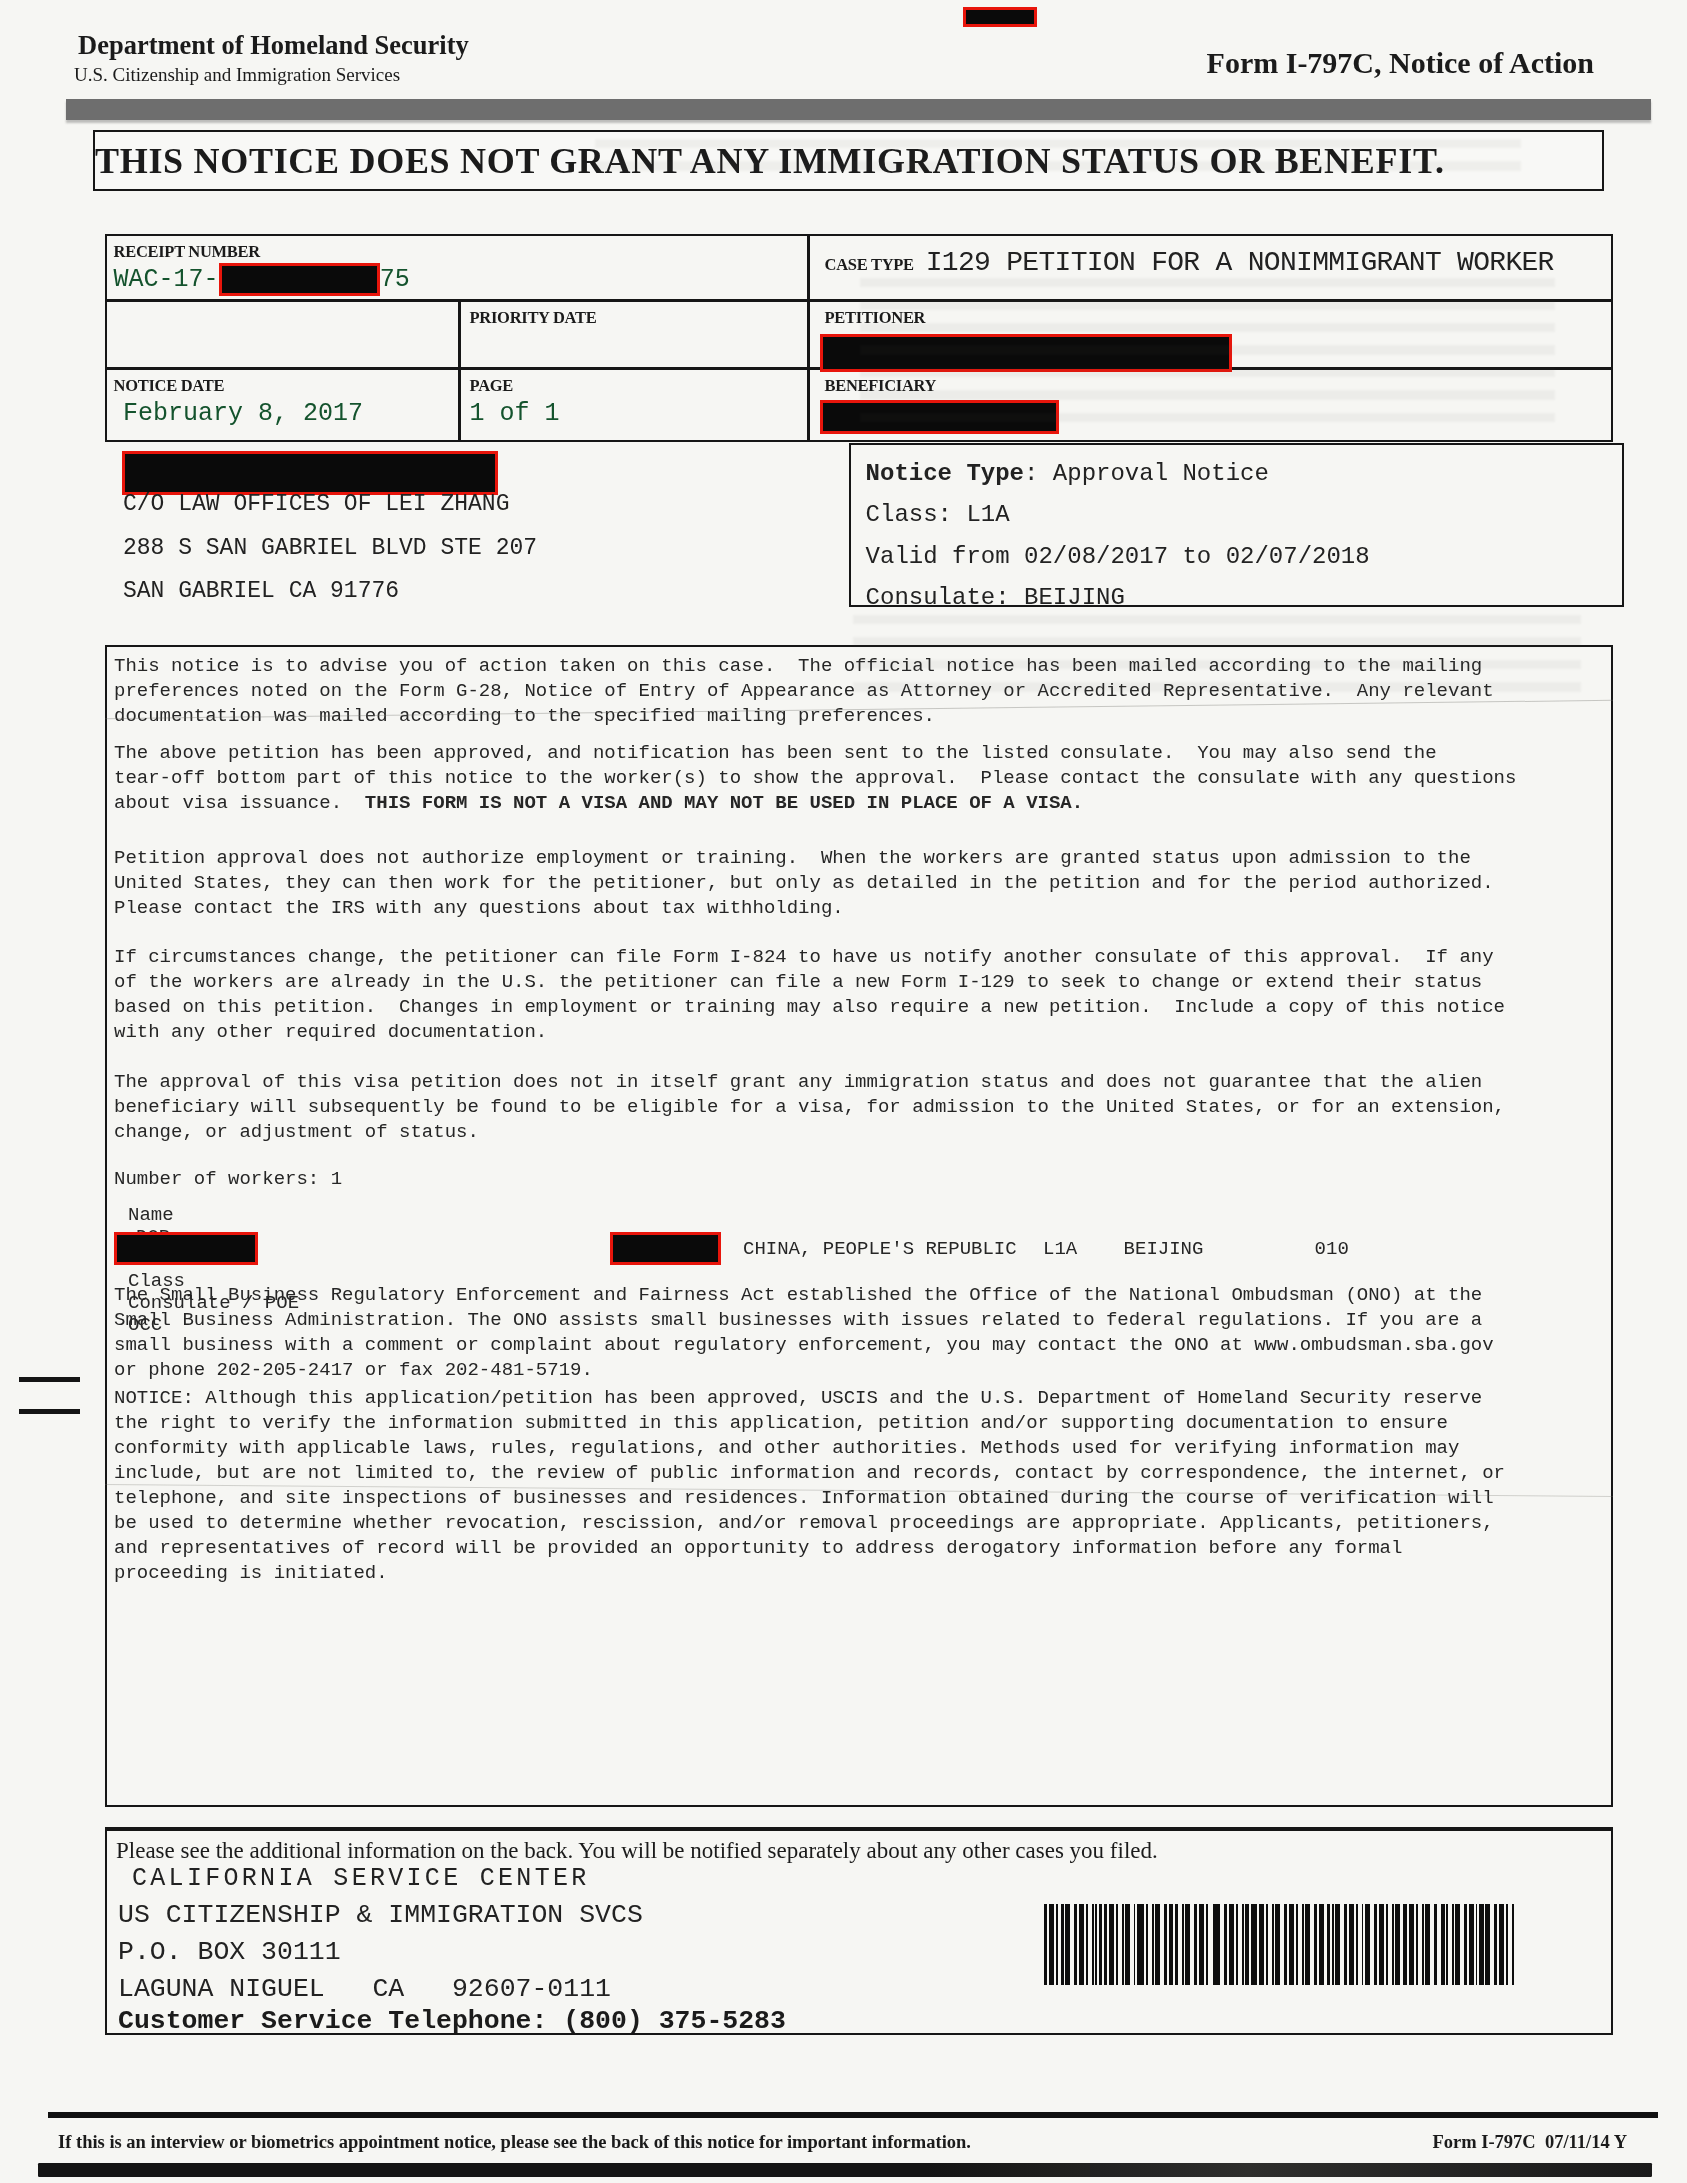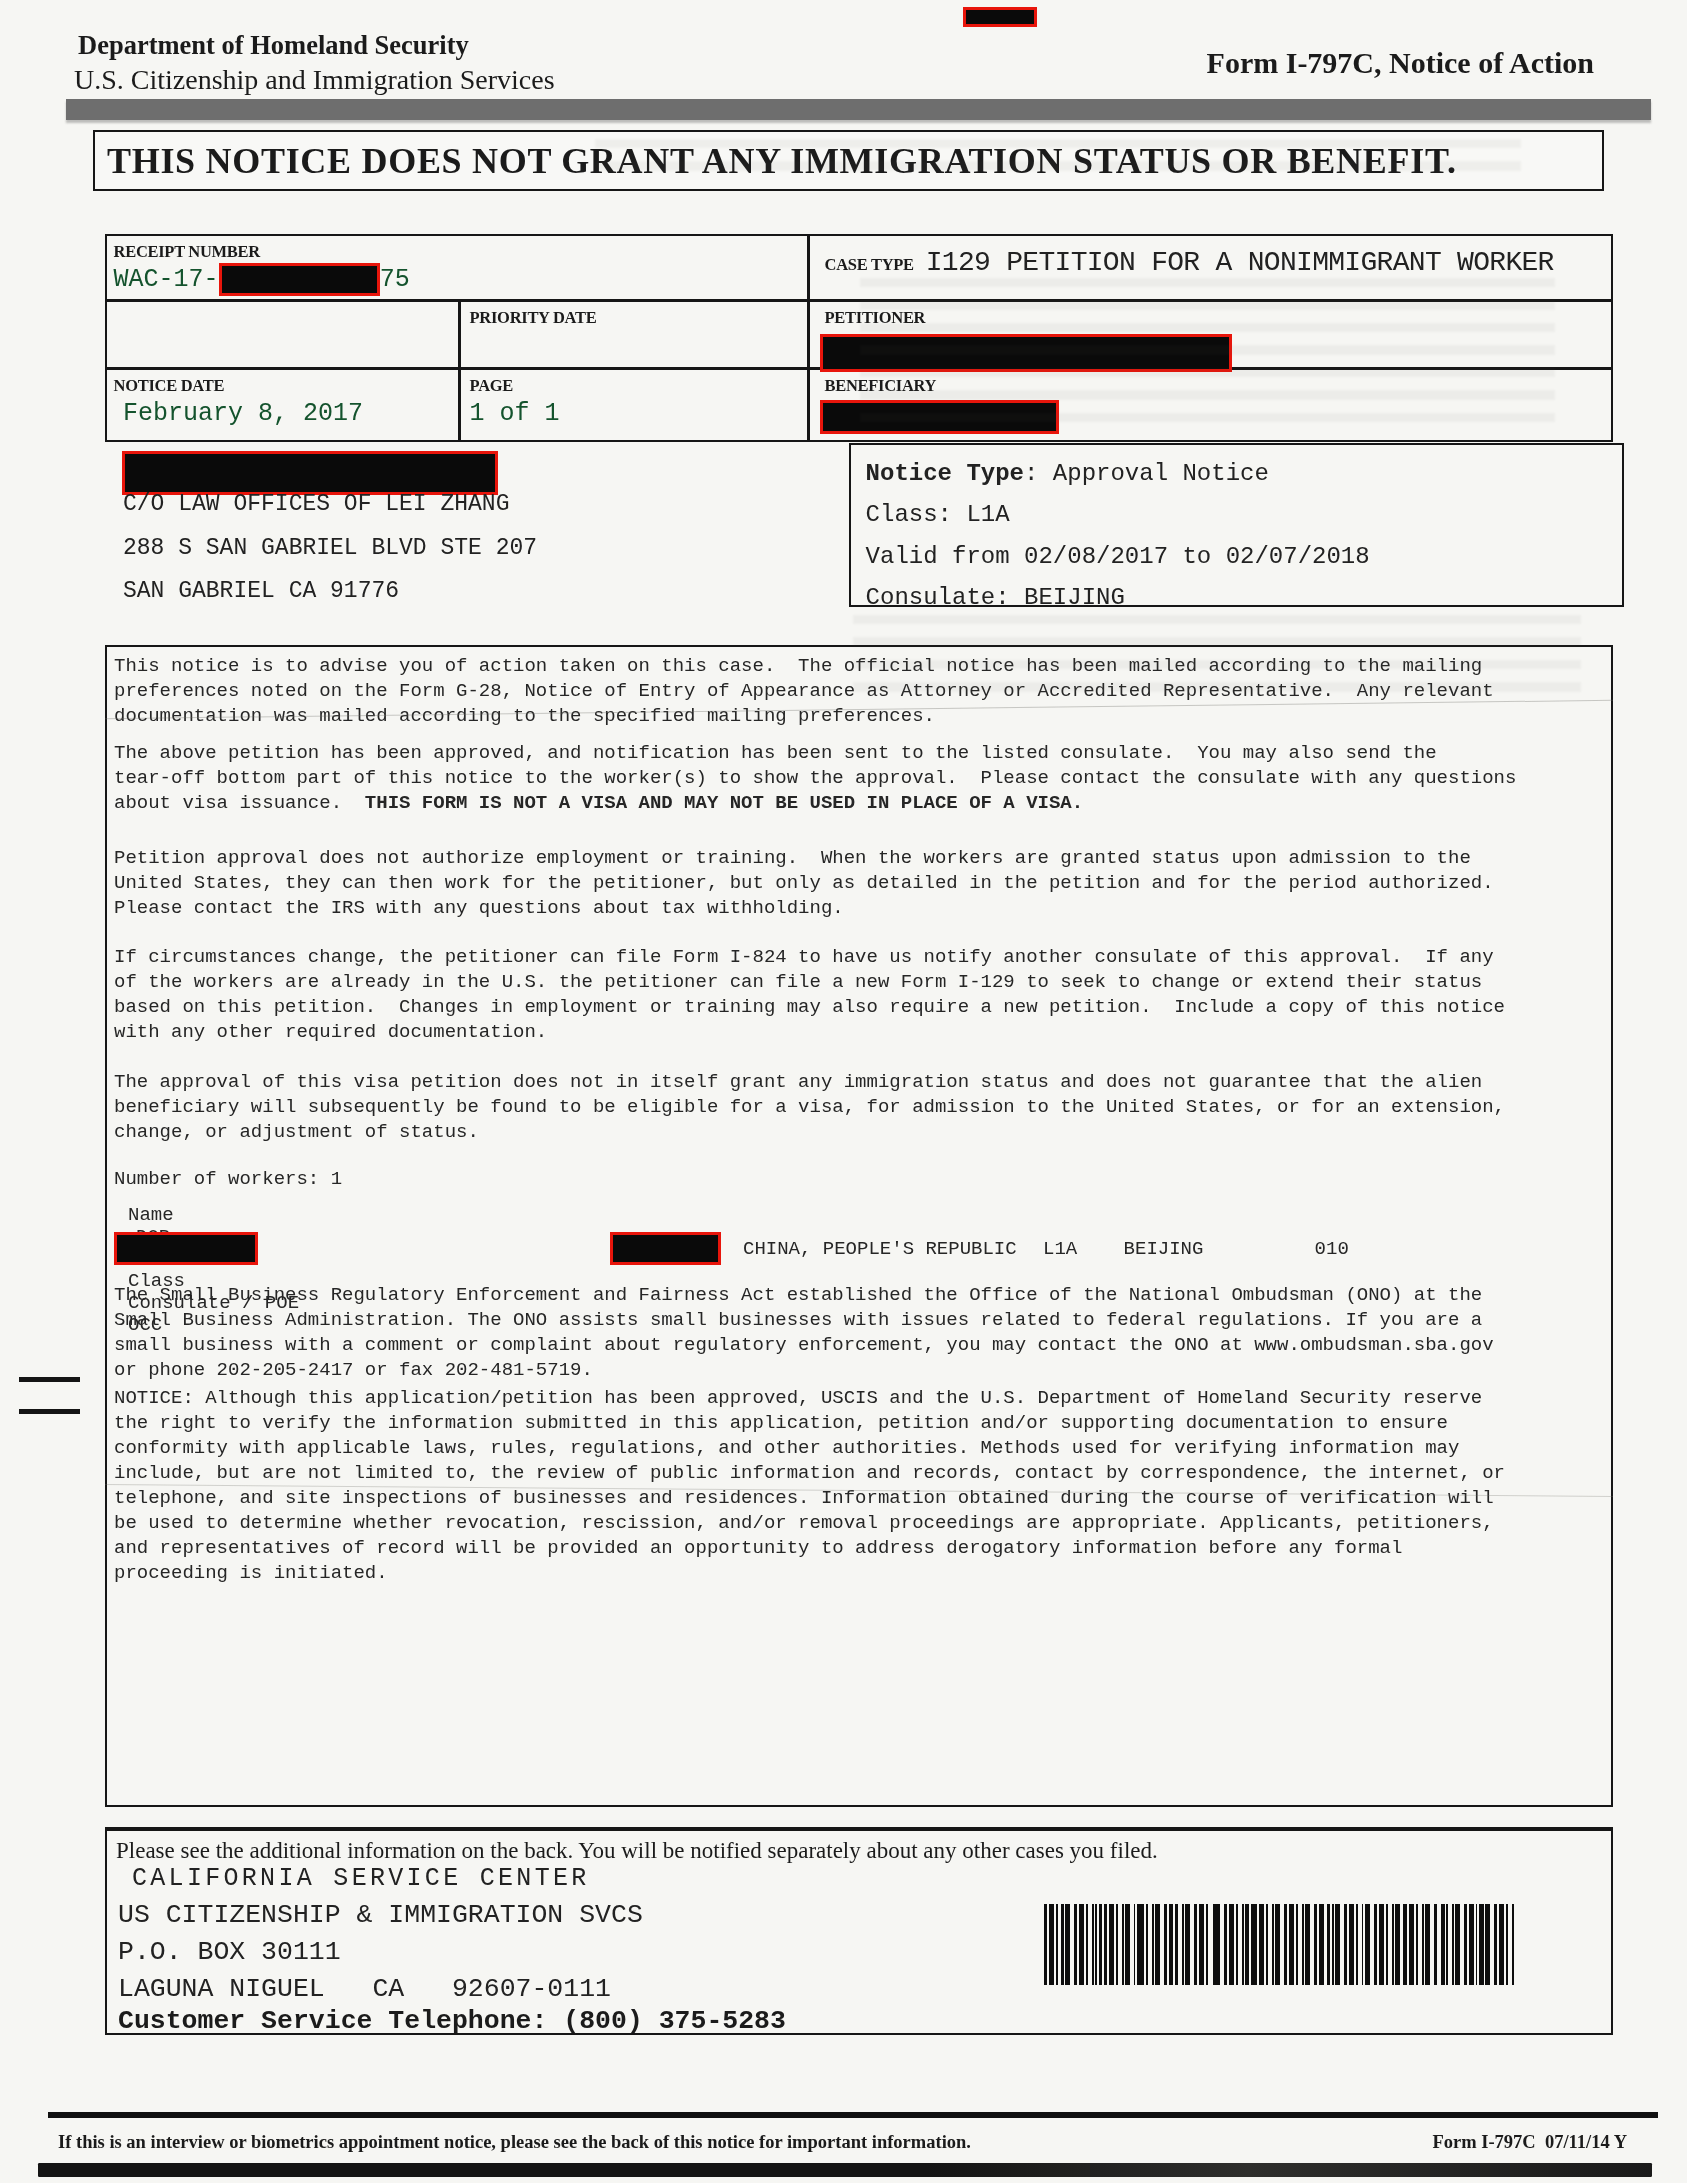--- a/index.html
+++ b/index.html
@@ -6,25 +6,25 @@
   #page{
     position:relative;width:1687px;height:2183px;
     background:#f6f6f3;
     overflow:hidden;
     font-family:"Liberation Serif", serif;
     color:#1b1b1b;
   }
   .abs{position:absolute;}
   
   .agency1{font-weight:bold;font-size:26.5px;}
-  .agency2{font-size:28px;}
+  .agency2{font-size:19px;}
   .form-title{font-weight:bold;font-size:30px;text-align:right;}
   .grayband{background:#6e6e6e;box-shadow:0 2.6px 2px rgba(80,80,80,.35);}
   .banner-box{border:2.6px solid #161616;background:#f8f8f6;display:flex;align-items:center;}
-  .banner-text{font-weight:bold;font-size:36px;letter-spacing:0.7px;padding-left:12px;white-space:nowrap;}
+  .banner-text{font-weight:bold;font-size:36px;letter-spacing:0.7px;white-space:nowrap;}
   
   .tbl-border{border:2.6px solid #161616;}
   .cell{position:absolute;box-sizing:border-box;padding:4px 6.6px;}
   .cell-label{font-weight:bold;font-size:16.5px;letter-spacing:-0.3px;font-family:"Liberation Serif",serif;}
   .mono{font-family:"Liberation Mono","DejaVu Sans Mono",monospace;}
   .cell-value{font-size:25px;color:#14532d;}
   .vline{position:absolute;background:#161616;width:2.6px;}
   .hline{position:absolute;background:#161616;height:2.6px;}
   
   .redact{position:absolute;background:#0a0a0a;border:3.3px solid #e8150b;box-sizing:border-box;}

